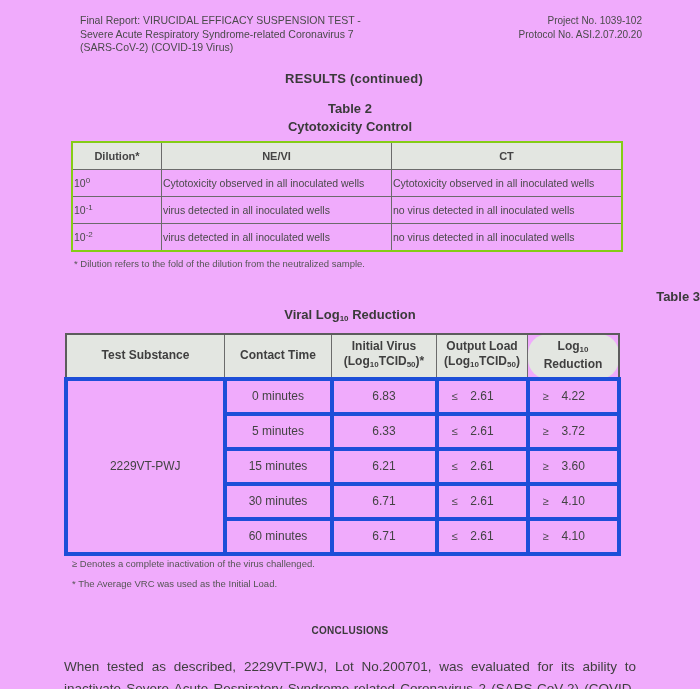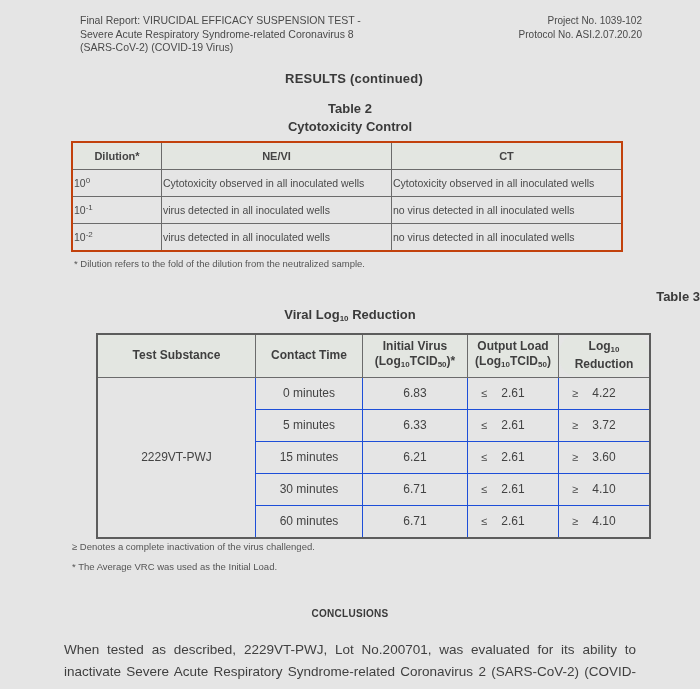--- a/index.html
+++ b/index.html
@@ -1,70 +1,70 @@
 <!DOCTYPE html>
 <html><head>
 <meta charset="utf-8">
 <style>
   html,body { margin:0; padding:0; }
   .page {
     position:relative;
     width:700px; height:689px;
-    background:#e5e5e5;
+    background:#f0abfc;
     font-family:"Liberation Sans","DejaVu Sans",sans-serif;
     color:#3e3e3e;
     overflow:hidden;
   }
   
   .doc-header { display:flex; justify-content:space-between; padding:14px 58px 0 80px; }
   .doc-header .left  { font-size:10.5px; line-height:13.5px; color:#4a4a4a; }
   .doc-header .right { font-size:10px; line-height:13.5px; color:#4a4a4a; text-align:right; }
 
   .center { text-align:center; }
   .section-heading { font-size:13px; font-weight:bold; color:#3a3a3a; margin-top:16px; letter-spacing:.2px;padding-left:8px; }
   .table-title    { font-size:13px; font-weight:bold; color:#3a3a3a; margin-top:15px; line-height:16px; }
   .table-subtitle { font-size:13px; font-weight:bold; color:#3a3a3a; margin-top:2px; line-height:16px; }
 
   table { border-collapse:collapse; table-layout:fixed; }
   sub { font-size:8px; vertical-align:-2px; }
   sup { font-size:8px; vertical-align:4px; }
 
   
-  .t2 { margin:6px auto 1px 71px; width:540px; border:2px solid #c2410c; }
+  .t2 { margin:6px auto 1px 71px; width:540px; border:2px solid #84cc16; }
   .t2 th { background:#e3e6e1; border:1px solid #6b6b6b; height:24px; font-size:11px; font-weight:bold; color:#444; }
   .t2 td { border:1px solid #6b6b6b; height:24px; font-size:10.5px; color:#4a4a4a; }
   .t2 .c-dil { width:86px; }
   .t2 .c-ne  { width:227px; }
   .t2 .c-ct  { width:227px; }
   .footnote { font-size:9.5px; color:#555; margin:5px 0 0 74px; line-height:14px; }
 
   
-  .t3 { margin:6px auto 0 96px; width:537px; border:2px solid #5c5c5c; }
+  .t3 { margin:6px auto 0 64px; width:537px; border:2px solid #5c5c5c; }
   .t3 th { background:#e3e6e1; border:1px solid #6b6b6b; height:40px; font-size:12px; font-weight:bold; color:#3f3f3f; line-height:15px; }
-  .t3 td { border:1px solid #1d4ed8; height:29px; font-size:12px; text-align:center; color:#434343; }
+  .t3 td { border:4px solid #1d4ed8; height:29px; font-size:12px; text-align:center; color:#434343; }
   .t3 .c-sub { width:155px; }
   .t3 .c-time { width:104px; }
   .t3 .c-init { width:102px; }
   .t3 .c-out  { width:88px; }
   .t3 .c-red  { width:88px;border-radius:20px; }
   .symcell { position:relative; }
   .symcell .sym { position:absolute; left:13px; top:50%; transform:translateY(-50%); font-size:11px; }
 
   .conclusions-heading { font-size:10px; font-weight:bold; color:#3a3a3a; margin-top:34px; letter-spacing:.3px; }
   .para { width:572px; margin:20px auto 0 64px; font-size:13.5px; line-height:22.5px; text-align:justify; color:#3f3f3f; }
 </style>
 </head>
 <body>
 
 <div class="page">
 
   <div class="doc-header">
     <div class="left">
       <div>Final Report: VIRUCIDAL EFFICACY SUSPENSION TEST -</div>
-      <div>Severe Acute Respiratory Syndrome-related Coronavirus 8</div>
+      <div>Severe Acute Respiratory Syndrome-related Coronavirus 7</div>
       <div>(SARS-CoV-2) (COVID-19 Virus)</div>
     </div>
     <div class="right">
       <div>Project No. 1039-102</div>
       <div>Protocol No. ASI.2.07.20.20</div>
     </div>
   </div>
 
   <div class="center section-heading">RESULTS (continued)</div>
 

